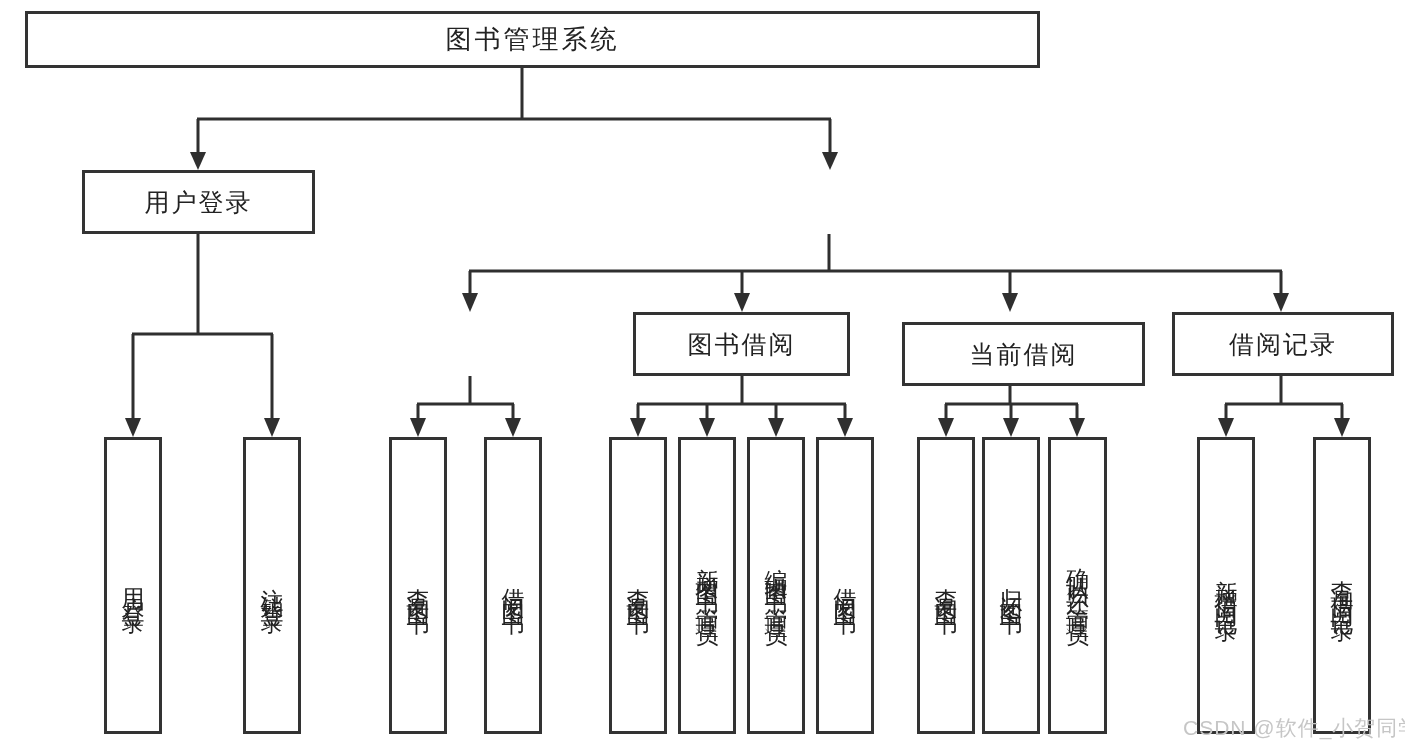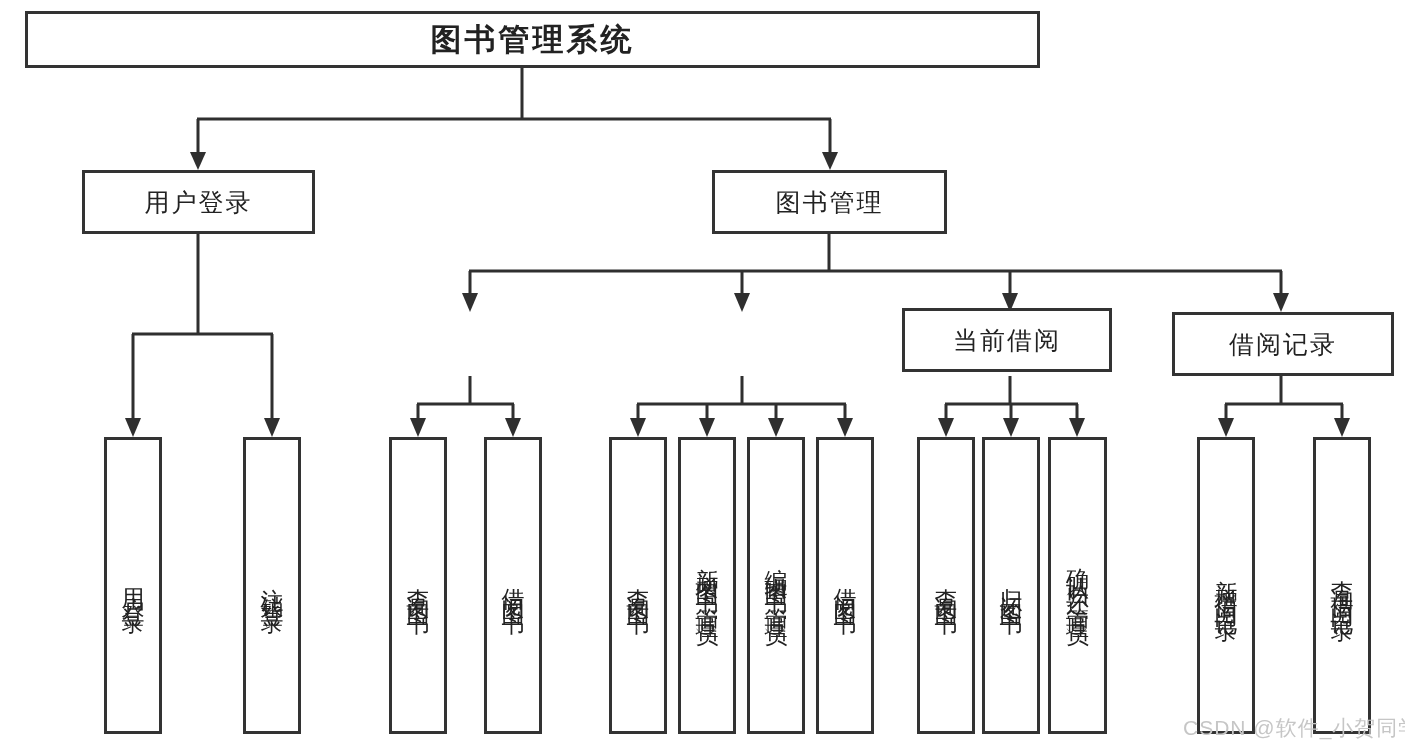--- a/index.html
+++ b/index.html
@@ -7,21 +7,21 @@
     width:1405px;height:747px;position:relative;overflow:hidden;
     font-family:"Liberation Sans","DejaVu Sans",sans-serif;
   }
   #canvas{position:absolute;left:0;top:0;width:1405px;height:747px;background:#ffffff;}
   svg.edges{position:absolute;left:0;top:0;z-index:0;}
   .node{
     position:absolute;background:#ffffff;border:3px solid #333333;
     box-sizing:border-box;display:flex;align-items:center;justify-content:center;
     color:#222222;z-index:1;
   }
-  .node.lvl1 span{font-size:31px;letter-spacing:3px;font-weight:bold;}
+  .node.lvl1 span{font-size:26px;letter-spacing:3px;}
   .node.lvl2 span,.node.lvl3 span{font-size:25px;letter-spacing:2px;}
   .node.leaf .vtext{
     writing-mode:vertical-rl;text-orientation:mixed;
     font-size:23px;letter-spacing:8px;line-height:1;
   }
   .watermark{
     position:absolute;left:1183px;top:714px;z-index:2;
     font-size:21px;color:#c6c6c6;letter-spacing:1px;white-space:nowrap;
   }
 </style>
@@ -61,25 +61,25 @@
     </g>
   </svg>
 
   <div class="node lvl1" style="left:25px;top:11px;width:1015px;height:57px">
     <span>图书管理系统</span>
   </div>
 
   <div class="node lvl2" style="left:82px;top:170px;width:233px;height:64px">
     <span>用户登录</span>
   </div>
-  <div class="node lvl2" style="left:712px;top:170px;width:235px;height:64px">
-    <span>图书管理</span>
+
+  <div class="node lvl3" style="left:633px;top:312px;width:217px;height:64px">
+    <span>图书借阅</span>
   </div>
-
-  <div class="node lvl3" style="left:902px;top:308px;width:210px;height:64px">
+  <div class="node lvl3" style="left:902px;top:322px;width:243px;height:64px">
     <span>当前借阅</span>
   </div>
   <div class="node lvl3" style="left:1172px;top:312px;width:222px;height:64px">
     <span>借阅记录</span>
   </div>
 
   <div class="node leaf" style="left:104px;top:437px;width:58px;height:297px">
     <span class="vtext">用户登录</span>
   </div>
   <div class="node leaf" style="left:243px;top:437px;width:58px;height:297px">

